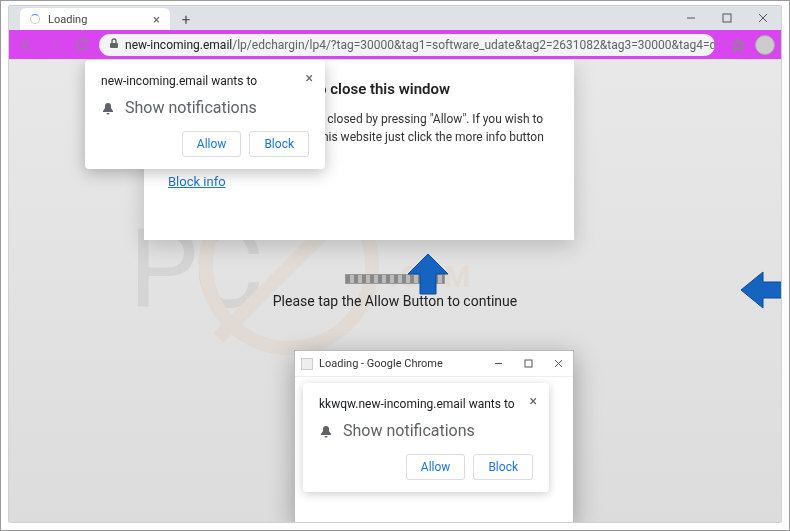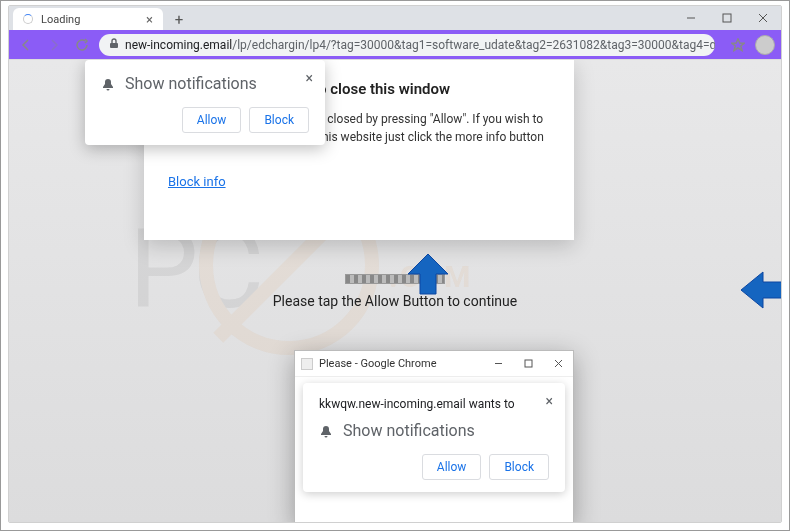--- a/index.html
+++ b/index.html
@@ -1,31 +1,31 @@
 <!DOCTYPE html>
 <html><head>
 <meta charset="utf-8">
 <style>
   * { margin: 0; padding: 0; box-sizing: border-box; font-family: -apple-system, BlinkMacSystemFont, "Segoe UI", Roboto, Arial, sans-serif; }
   body { width: 790px; height: 531px; background: #fff; position: relative; overflow: hidden; }
 
   
   .browser-window { position: absolute; top: 5px; left: 8px; width: 774px; height: 518px; background: #f1f3f4; border: 1px solid #d0d0d0; border-radius: 2px; overflow: hidden; }
   .title-bar { height: 24px; background: #dee1e6; display: flex; align-items: flex-start; }
-  .tabs-area { display: flex; align-items: flex-end; height: 24px; padding-left: 4px; }
+  .tabs-area { display: flex; align-items: flex-end; height: 24px; padding-left: 11px; }
   .tab { display: flex; align-items: center; background: #fff; border-radius: 6px 6px 0 0; height: 22px; padding: 0 10px; min-width: 150px; font-size: 11px; color: #444; margin-top: 2px; }
   .tab .spinner { width: 10px; height: 10px; border: 1.5px solid #ccc; border-top-color: #4285f4; border-radius: 50%; margin-right: 8px; }
   .tab-title { flex: 1; }
   .tab-close { color: #666; font-size: 13px; margin-left: 8px; line-height: 1; }
   .new-tab { width: 20px; height: 20px; display: flex; align-items: center; justify-content: center; color: #555; font-size: 15px; margin-left: 6px; margin-top: 3px; }
   .win-controls { margin-left: auto; display: flex; }
   .win-btn { width: 36px; height: 24px; display: flex; align-items: center; justify-content: center; color: #555; }
   .win-btn svg { stroke: #555; stroke-width: 1; fill: none; }
 
-  .toolbar { height: 30px; background: #8b5cf6; border-bottom: 1px solid #ddd; display: flex; align-items: center; padding: 0 6px; gap: 6px; }
+  .toolbar { height: 30px; background: #d946ef; border-bottom: 1px solid #ddd; display: flex; align-items: center; padding: 0 6px; gap: 6px; }
   .nav-btn { width: 22px; height: 22px; display: flex; align-items: center; justify-content: center; color: #888; }
   .nav-btn svg { stroke: currentColor; stroke-width: 1.5; fill: none; }
   .address-bar { flex: 1; height: 22px; background: #f1f3f4; border-radius: 11px; display: flex; align-items: center; padding: 0 10px; font-size: 12px; color: #5f6368; overflow: hidden; white-space: nowrap; }
   .lock-icon { margin-right: 6px; color: #5f6368; }
   .url-domain { color: #202124; }
   .url-path { color: #5f6368; }
   .star-btn { margin-left: 6px; color: #888; }
   .avatar { width: 20px; height: 20px; border-radius: 50%; background: #ccc; border: 1px solid #aaa; }
 
   .viewport { position: relative; width: 100%; height: calc(100% - 54px); background: linear-gradient(180deg, #e8e8e9 0%, #dcdcdd 100%); overflow: hidden; }
@@ -66,21 +66,21 @@
 
   
   .popup-window { position: absolute; top: 290px; left: 285px; width: 280px; height: 175px; background: #fff; box-shadow: 0 6px 24px rgba(0,0,0,0.3); border: 1px solid #bbb; }
   .popup-title { height: 26px; background: #fff; border-bottom: 1px solid #eee; display: flex; align-items: center; padding-left: 6px; }
   .popup-title .favicon { width: 12px; height: 12px; background: #eee; border: 1px solid #ccc; margin-right: 6px; }
   .popup-title span.ttl { font-size: 11px; color: #333; flex: 1; white-space: nowrap; overflow: hidden; }
   .popup-win-controls { display: flex; }
   .popup-win-controls .win-btn { width: 30px; height: 26px; }
   .popup-address { height: 22px; background: #f1f3f4; display: flex; align-items: center; padding: 0 8px; font-size: 11px; color: #5f6368; }
   .popup-body { position: relative; height: calc(100% - 48px); }
-  .perm-prompt.sub { position: absolute; top: 6px; left: 8px; right: 8px; width: auto; box-shadow: 0 2px 10px rgba(0,0,0,0.2); }
+  .perm-prompt.sub { position: absolute; top: 6px; left: 8px; right: 24px; width: auto; box-shadow: 0 2px 10px rgba(0,0,0,0.2); }
 
   
   .outer-border { position: absolute; inset: 0; border: 1px solid #999; pointer-events: none; }
 
 </style>
 </head>
 <body>
 
 <div class="browser-window">
 
@@ -156,20 +156,21 @@
     </div>
 
     <div class="content-box">
       <h2>o close this window</h2>
       <p>e closed by pressing "Allow". If you wish to</p>
       <p>this website just click the more info button</p>
       <a class="more-info" href="#">Block info</a>
     </div>
 
     <div class="perm-prompt main">
+      <div class="perm-title">new-incoming.email wants to</div>
       <div class="perm-close">×</div>
       <div class="perm-row">
         <span class="bell-icon"><svg width="14" height="14" viewBox="0 0 14 14">
               <path d="M7 1a3 3 0 0 0-3 3v2L2 9v1h10V9l-2-3V4a3 3 0 0 0-3-3Zm-1.5 10a1.5 1.5 0 0 0 3 0Z" fill="#5f6368"></path>
             </svg></span>
         <span>Show notifications</span>
       </div>
       <div class="perm-buttons">
         <button class="perm-btn">Allow</button>
         <button class="perm-btn">Block</button>
@@ -188,21 +189,21 @@
     </div>
     <div class="arrow a-left">
       <svg viewBox="0 0 60 40">
           <polygon points="2,20 24,2 24,12 60,12 60,28 24,28 24,38"></polygon>
         </svg>
     </div>
 
     <div class="popup-window">
       <div class="popup-title">
         <span class="favicon"></span>
-        <span class="ttl">Please - Google Chrome</span>
+        <span class="ttl">Loading - Google Chrome</span>
         <div class="popup-win-controls">
           <div class="win-btn">
               <svg width="9" height="9">
                 <line x1="1" y1="4.5" x2="8" y2="4.5"></line>
               </svg>
             </div>
           <div class="win-btn">
               <svg width="9" height="9">
                 <rect x="1" y="1" width="7" height="7"></rect>
               </svg>

